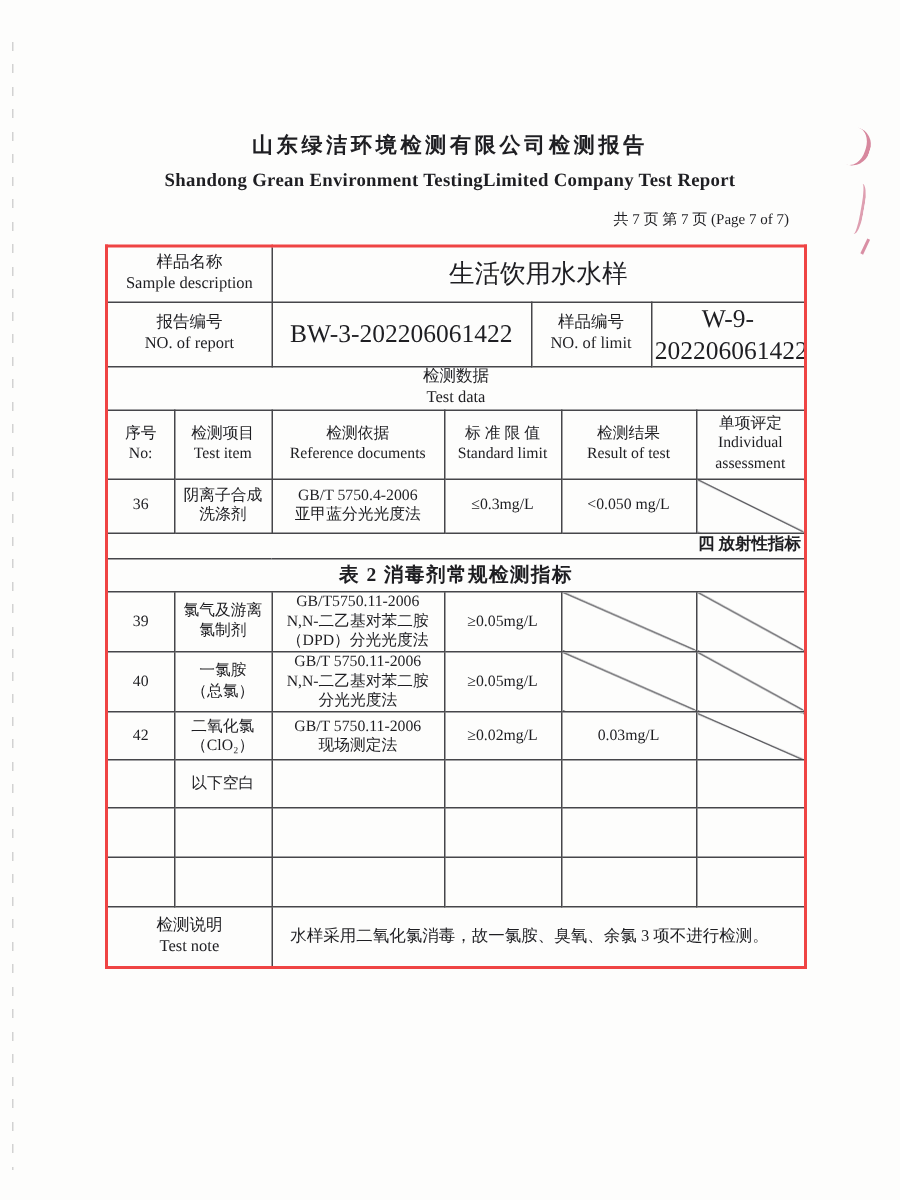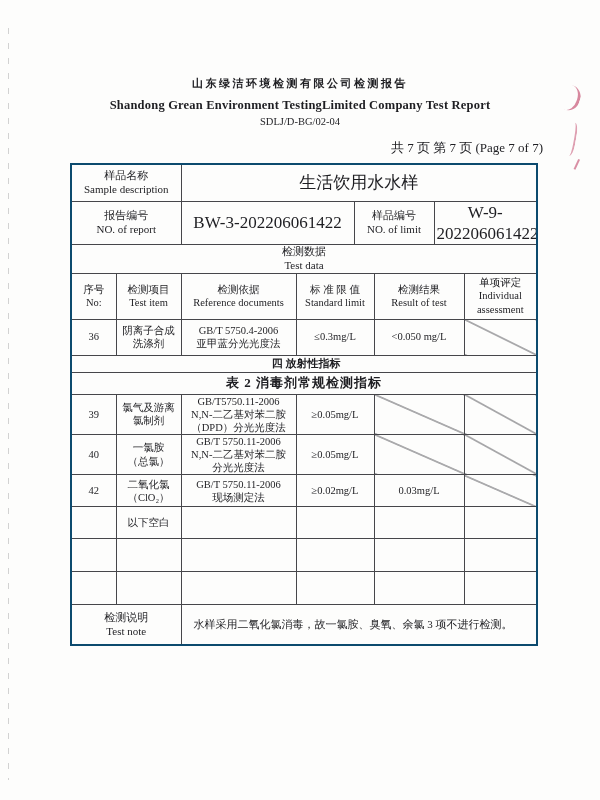--- a/index.html
+++ b/index.html
@@ -2,37 +2,37 @@
 <html><head>
 <meta charset="utf-8">
 <style>
   html,body{margin:0;padding:0;background:#ffffff;}
   .page{
     position:relative;width:600px;height:800px;background:#fdfdfc;
     font-family:"Liberation Serif","DejaVu Serif","DejaVu Sans",serif;
     color:#1e1e22;overflow:hidden;
   }
   .hdr{padding-top:76px;text-align:center;}
-  .title-cn{font-size:11px;font-weight:bold;letter-spacing:2.5px;}
+  .title-cn{font-size:14px;font-weight:bold;letter-spacing:2.5px;margin-top:12px;}
   .title-en{font-size:12.5px;font-weight:bold;margin-top:7px;letter-spacing:.2px;}
   .doc-code{font-size:10.5px;margin-top:3px;}
-  .page-info{position:absolute;top:139px;right:57px;font-size:13px;}
+  .page-info{position:absolute;top:139px;right:74px;font-size:10px;}
   table.report{
     position:absolute;left:70px;top:163px;width:467px;
     border-collapse:collapse;table-layout:fixed;
-    border:2px solid #0c4a6e;
+    border:2px solid #ef4444;
   }
   td{
     border:1px solid #46464a;padding:0 2px;text-align:center;vertical-align:middle;
     font-size:10.5px;line-height:1.25;white-space:pre-line;overflow:hidden;
   }
   td.info-label{font-size:11px;}
   td.info-val{font-size:17px;}
   td.subhead{font-size:11px;}
-  td.sec{text-align:center;padding-left:6px;font-weight:bold;font-size:11px;}
+  td.sec{text-align:right;padding-left:6px;font-weight:bold;font-size:11px;}
   td.t2{font-weight:bold;font-size:13px;letter-spacing:1px;}
   td.note-text{text-align:left;padding-left:12px;font-size:11px;}
   td.diag{
     background-image:linear-gradient(to top right,
       transparent calc(50% - .7px), #55555a calc(50% - .2px),
       #55555a calc(50% + .2px), transparent calc(50% + .7px));
   }
   tr.ri{height:37px}  tr.rtd{height:27px}  tr.rhdr{height:46px}
   tr.r36{height:36px} tr.rsec{height:17px} tr.r37{height:38px}
   tr.r38{height:37px} tr.rt2{height:22px}  tr.r39{height:37px}
@@ -53,21 +53,20 @@
 <div class="page">
 
   <div class="scan-edge"></div>
   <span class="mark m1"></span>
   <span class="mark m2"></span>
   <span class="mark m3"></span>
 
   <div class="hdr">
     <div class="title-cn">山东绿洁环境检测有限公司检测报告</div>
     <div class="title-en">Shandong Grean Environment TestingLimited Company Test Report</div>
-    <div class="doc-code">SDLJ/D-BG/02-04</div>
   </div>
   <div class="page-info">共 7 页  第 7 页  (Page 7 of 7)</div>
 
   <table class="report">
     <colgroup>
       <col style="width:45px">
         <col style="width:65px">
         <col style="width:115px">
       <col style="width:58px">
         <col style="width:20px">

